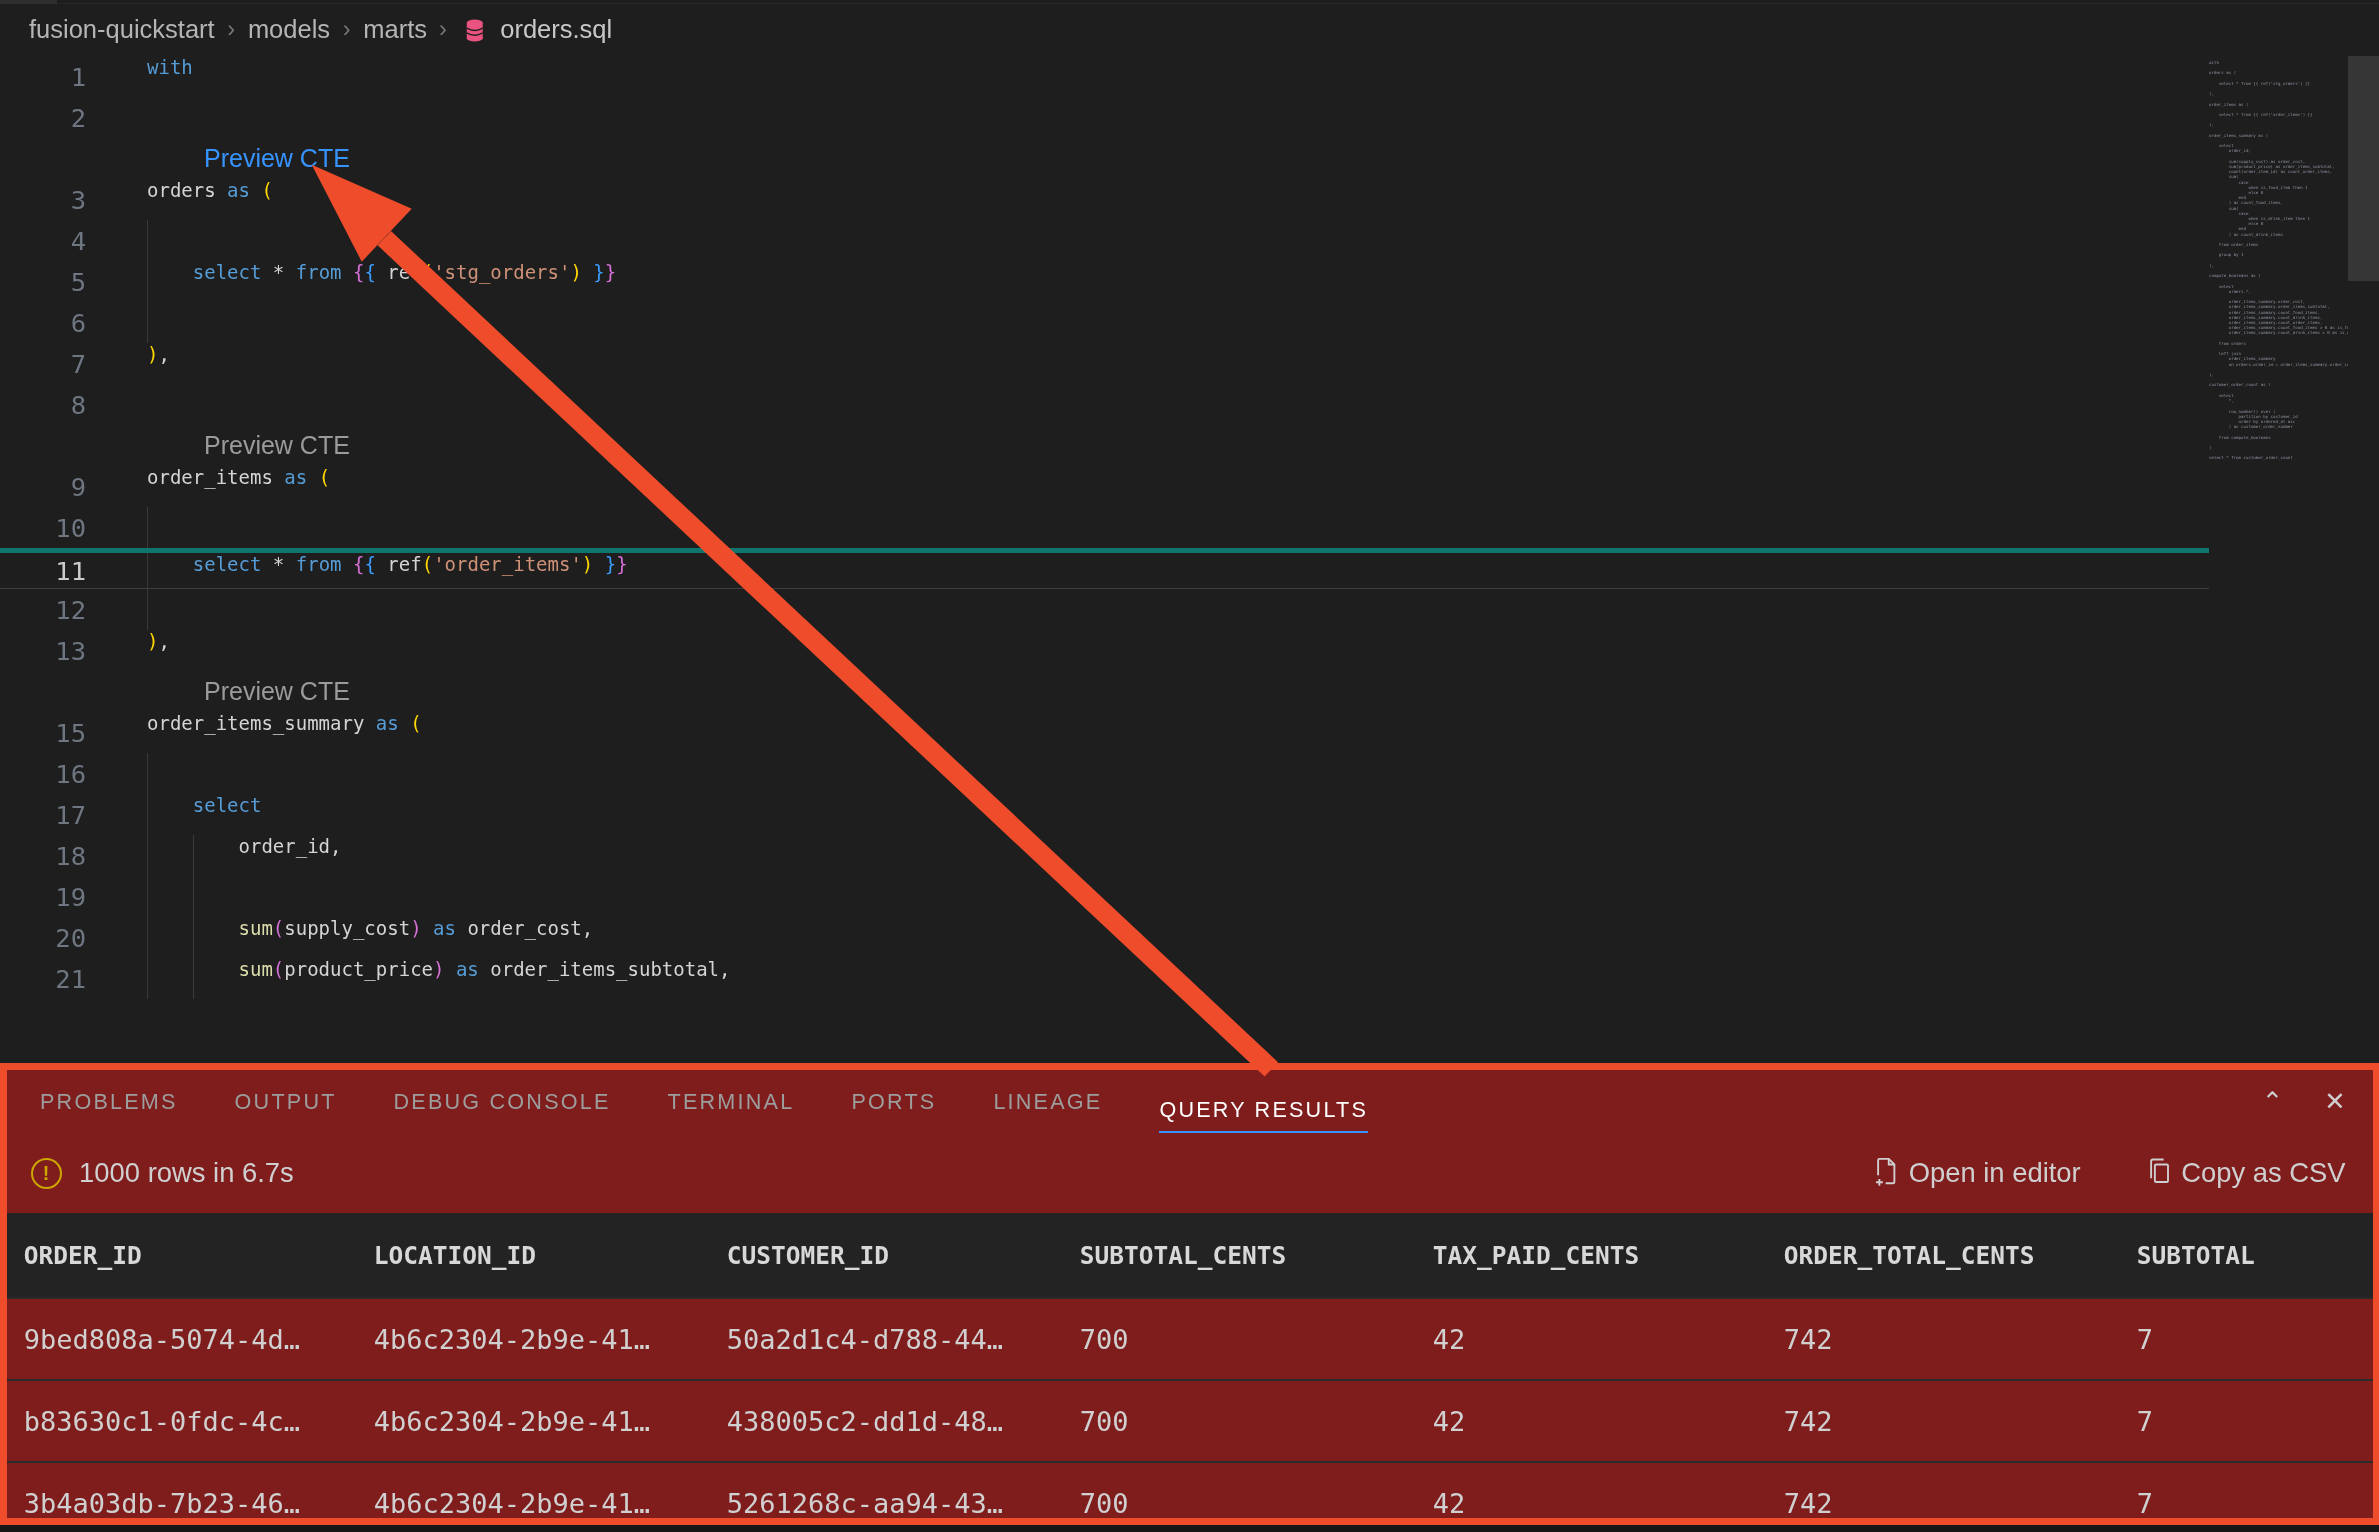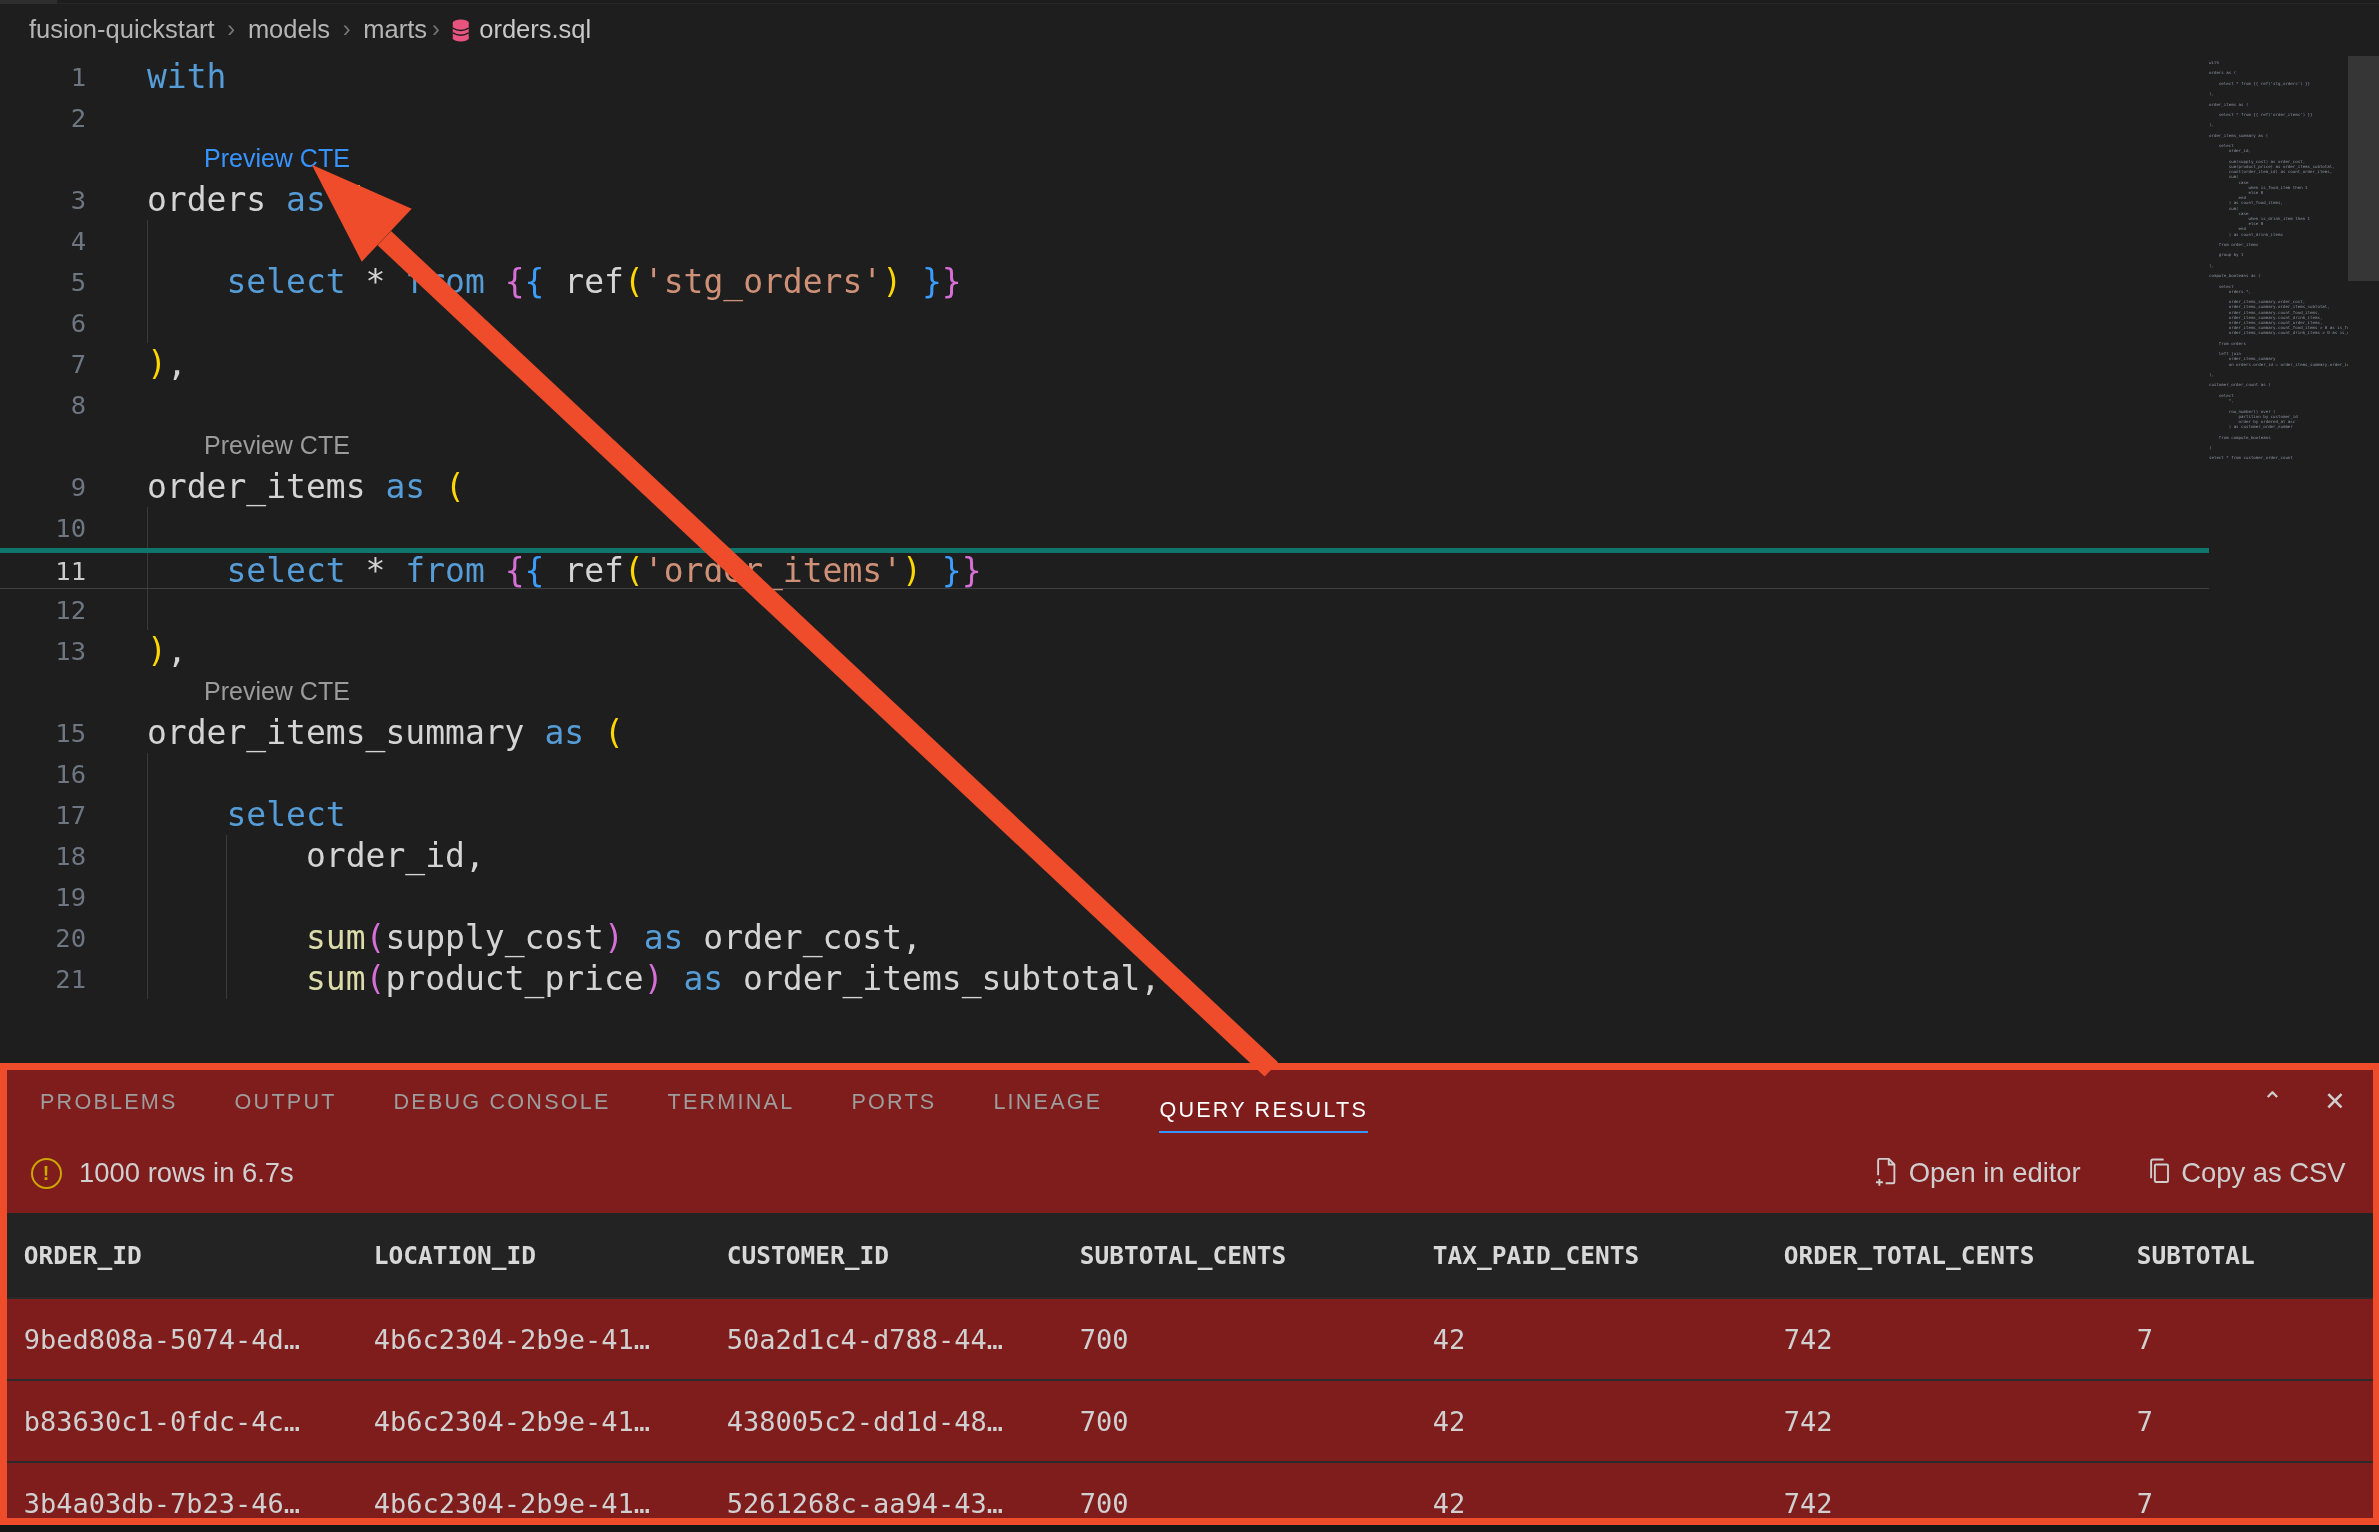--- a/index.html
+++ b/index.html
@@ -4,35 +4,35 @@
 <style>
   * { margin:0; padding:0; box-sizing:border-box; }
   html,body { width:2380px; height:1533px; background:#161616; overflow:hidden;
               font-family:"Liberation Sans", sans-serif; }
   #stage { position:relative; width:2380px; height:1533px; }
 
   
   .editor { position:absolute; left:0; top:0; width:2380px; height:1063px; background:#1e1e1e; }
   .top-strip { position:relative; height:3.9px; background:#1d1d1d; border-bottom:1px solid #272727; }
   .top-strip::before { content:""; position:absolute; left:0; top:0; width:57px; height:3.9px; background:#2e2e2e; }
-  .breadcrumb { height:51px; display:flex; align-items:center; padding-left:29px; gap:5px;
+  .breadcrumb { height:51px; display:flex; align-items:center; padding-left:29px; gap:12px;
                 font-size:25.5px; color:#b5b5b5; }
   .breadcrumb .sep { color:#767676; font-size:23.5px; }
   .breadcrumb .file { color:#c8c8c8; }
   .db-icon { margin:0 2px -2.9px 3.9px; }
 
   .code-area { position:absolute; left:0; top:56px; right:32px; }
   .crow { height:41px; display:flex; align-items:center; position:relative; }
   .crow.current { border-top:5px solid #0f766e; border-bottom:1px solid #3f3f3f; }
   .crow.current .gutter { color:#cccccc; }
   .gutter { flex:none; width:86px; text-align:right; font-family:"DejaVu Sans Mono",monospace;
             font-size:25.5px; color:#6e7681; }
   .cline { flex:1; height:100%; margin-left:61px; position:relative; white-space:pre;
-           font-family:"DejaVu Sans Mono",monospace; font-size:33px; color:#d4d4d4;
-           display:flex; align-items:center; }
+           font-family:"DejaVu Sans Mono",monospace; font-size:19px; color:#d4d4d4;
+           display:flex; align-items:flex-start; }
   .guide { position:absolute; top:0; bottom:0; width:0; border-left:1px solid #3a3a3a; }
   .lens { margin-left:118px; font-size:25px; color:#9b9b9b; }
   .lens.hover { color:#3794ff; }
   .tk-kw{color:#569cd6} .tk-pl{color:#d4d4d4} .tk-b1{color:#ffd700}
   .tk-b2{color:#d670d6} .tk-b3{color:#3b9eff} .tk-str{color:#ce9178} .tk-fn{color:#dcdcaa}
 
   
   .minimap { position:absolute; top:56px; right:32px; width:139px; height:608px;
              background:#1e1e1e; overflow:hidden; }
   .minimap pre { font-family:"DejaVu Sans Mono",monospace; font-size:4.1px; line-height:5.2px;

